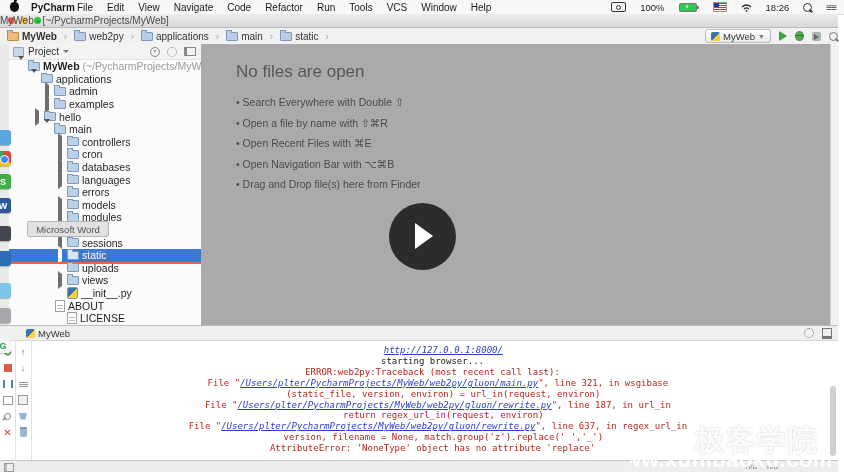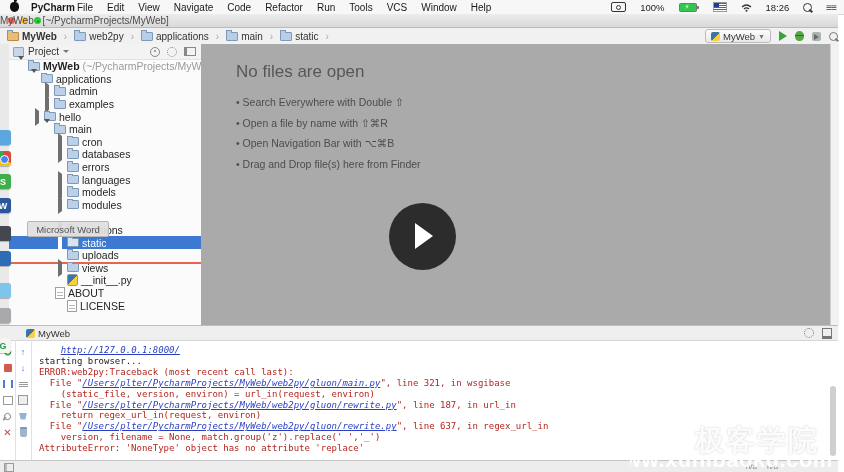--- a/index.html
+++ b/index.html
@@ -122,21 +122,21 @@
   .ic-pin:before{content:"";position:absolute;left:1px;top:4px;width:1.5px;height:4px;background:#999;}
   .ic-close{color:#cc4444;font-weight:bold;font-size:10px;}
   .ic-up{color:#3a6fd8;font-weight:bold;}
   .ic-down{color:#3a6fd8;font-weight:bold;}
   .ic-wrap{width:9px;height:7px;background:repeating-linear-gradient(#0000 0 1px,#999 1px 2px);}
   .ic-export{width:9px;height:8px;border:1px solid #999;background:#eee;}
   .ic-bucket{width:8px;height:7px;background:#8fb6d9;clip-path:polygon(0 0,100% 0,80% 100%,20% 100%);}
   .ic-trash{width:7px;height:8px;background:#9db6cc;border-radius:1px 1px 2px 2px;border-top:2px solid #7e99b5;}
 
   #cons-out{position:absolute;left:39px;top:19px;right:12px;bottom:4px;
-            font-family:"DejaVu Sans Mono","Liberation Mono",monospace;font-size:9px;line-height:10.9px;white-space:pre;}
+            font-family:"DejaVu Sans Mono","Liberation Mono",monospace;font-size:9px;line-height:10.9px;white-space:pre;text-align:center;}
   .seg-plain{color:#1a1a1a;}
   .seg-err{color:#b3261e;}
   .seg-link{color:#2b3fc4;text-decoration:underline;font-style:italic;}
   #cons-scroll{position:absolute;right:2px;top:60px;width:6px;height:70px;background:#cfcfcf;border-radius:3px;}
 
   
   #statusbar{left:0;top:460px;width:838px;height:12px;background:#ededed;border-top:1px solid #c6c6c6;font-size:8px;color:#8a8a8a;}
   #sb-toggle{position:absolute;left:4px;top:2px;width:8px;height:7px;border:1px solid #9a9a9a;background:linear-gradient(90deg,#bbb 2px,#0000 2px);}
   #sb-right{position:absolute;right:60px;top:1px;display:flex;gap:10px;}
 
@@ -270,36 +270,41 @@
         <span>hello</span>
       </div>
       <div class="trow" style="padding-left: 35px;">
         <span class="arr"><span class="arr-d"></span></span>
         <span class="ficon tfolder"></span>
         <span>main</span>
       </div>
       <div class="trow" style="padding-left: 48px;">
         <span class="arr"><span class="arr-r"></span></span>
         <span class="ficon tfolder"></span>
+        <span>controllers</span>
+      </div>
+      <div class="trow" style="padding-left: 48px;">
+        <span class="arr"><span class="arr-r"></span></span>
+        <span class="ficon tfolder"></span>
         <span>cron</span>
       </div>
       <div class="trow" style="padding-left: 48px;">
         <span class="arr"><span class="arr-r"></span></span>
         <span class="ficon tfolder"></span>
         <span>databases</span>
       </div>
       <div class="trow" style="padding-left: 48px;">
+        <span class="arr"><span class="arr-r"></span></span>
+        <span class="ficon tfolder"></span>
+        <span>languages</span>
+      </div>
+      <div class="trow" style="padding-left: 48px;">
         <span class="arr"></span>
         <span class="ficon tfolder"></span>
         <span>errors</span>
-      </div>
-      <div class="trow" style="padding-left: 48px;">
-        <span class="arr"><span class="arr-r"></span></span>
-        <span class="ficon tfolder"></span>
-        <span>languages</span>
       </div>
       <div class="trow" style="padding-left: 48px;">
         <span class="arr"><span class="arr-r"></span></span>
         <span class="ficon tfolder"></span>
         <span>models</span>
       </div>
       <div class="trow" style="padding-left: 48px;">
         <span class="arr"><span class="arr-r"></span></span>
         <span class="ficon tfolder"></span>
         <span>modules</span>
@@ -349,20 +354,21 @@
 
 <div id="dock-tooltip" class="abs">Microsoft Word</div>
 
 <div id="editor" class="abs"></div>
 <div id="editor-scroll" class="abs"></div>
 <div id="empty-state" class="abs">
   <h1 id="empty-title">No files are open</h1>
   <ul id="empty-tips">
       <li>Search Everywhere with Double ⇧</li>
       <li>Open a file by name with ⇧⌘R</li>
+      <li>Open Recent Files with ⌘E</li>
       <li>Open Navigation Bar with ⌥⌘B</li>
       <li>Drag and Drop file(s) here from Finder</li>
     </ul>
 </div>
 
 <div id="console" class="abs">
   <div id="cons-head">
     <span id="cons-tab">
       <span class="py-ic"></span>
       <span>MyWeb</span>

